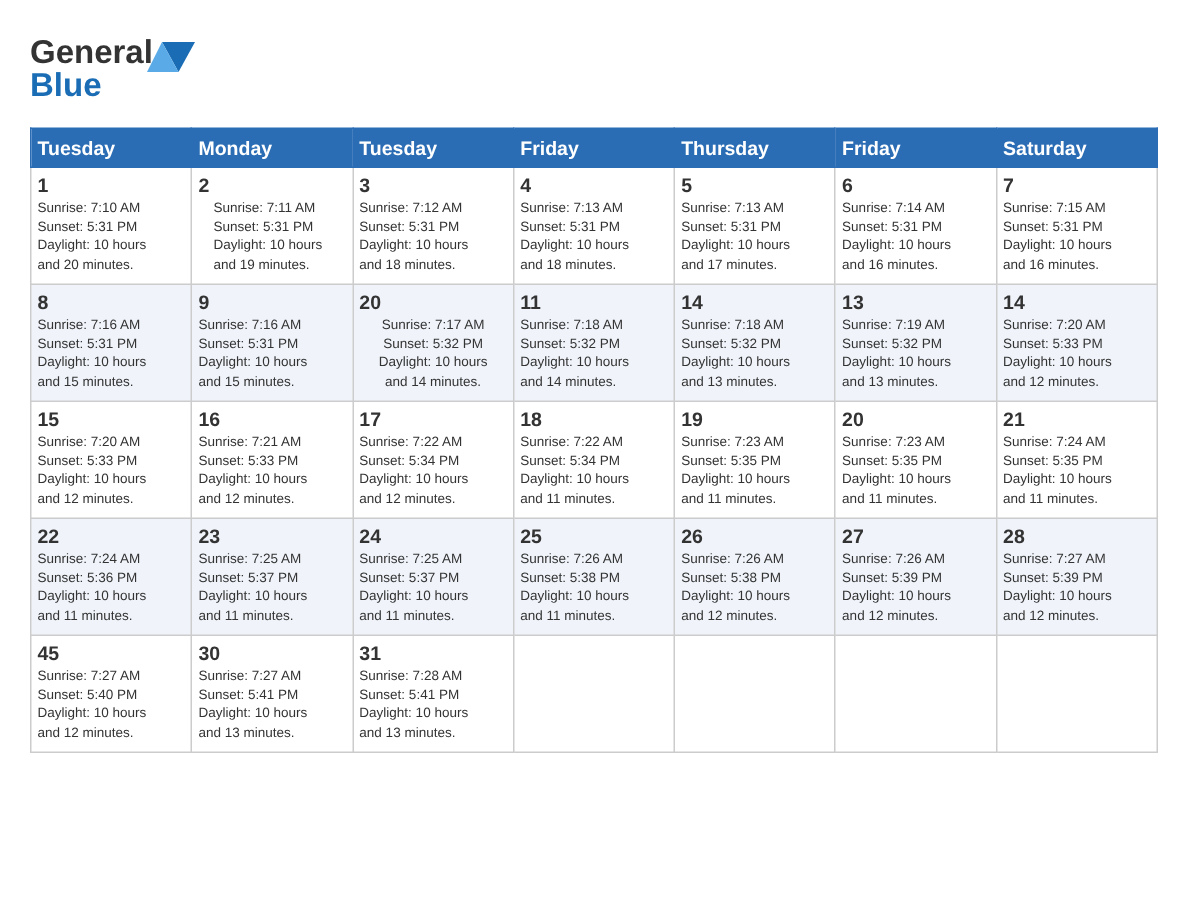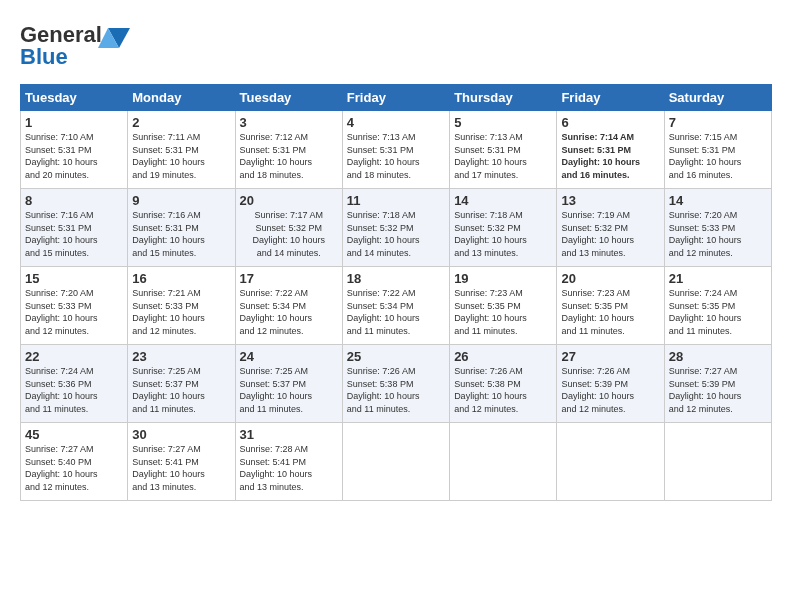--- a/index.html
+++ b/index.html
@@ -113,21 +113,21 @@
     <tr>
           <td>
             <span class="day-num">1</span>
             <div class="day-info" style="white-space: pre-line;">Sunrise: 7:10 AM
 Sunset: 5:31 PM
 Daylight: 10 hours
 and 20 minutes.</div>
           </td>
           <td>
             <span class="day-num">2</span>
-            <div class="day-info" style="white-space: pre-line;">Sunrise: 7:11 AM
+            <div class="day-info" style="white-space: pre-line; margin-left: 10px;">Sunrise: 7:11 AM
 Sunset: 5:31 PM
 Daylight: 10 hours
 and 19 minutes.</div>
           </td>
           <td>
             <span class="day-num">3</span>
             <div class="day-info" style="white-space: pre-line;">Sunrise: 7:12 AM
 Sunset: 5:31 PM
 Daylight: 10 hours
 and 18 minutes.</div>
@@ -141,21 +141,21 @@
           </td>
           <td>
             <span class="day-num">5</span>
             <div class="day-info" style="white-space: pre-line;">Sunrise: 7:13 AM
 Sunset: 5:31 PM
 Daylight: 10 hours
 and 17 minutes.</div>
           </td>
           <td>
             <span class="day-num">6</span>
-            <div class="day-info" style="white-space: pre-line; font-weight: bold;">Sunrise: 7:14 AM
+            <div class="day-info" style="white-space: pre-line;">Sunrise: 7:14 AM
 Sunset: 5:31 PM
 Daylight: 10 hours
 and 16 minutes.</div>
           </td>
           <td>
             <span class="day-num">7</span>
             <div class="day-info" style="white-space: pre-line;">Sunrise: 7:15 AM
 Sunset: 5:31 PM
 Daylight: 10 hours
 and 16 minutes.</div>

